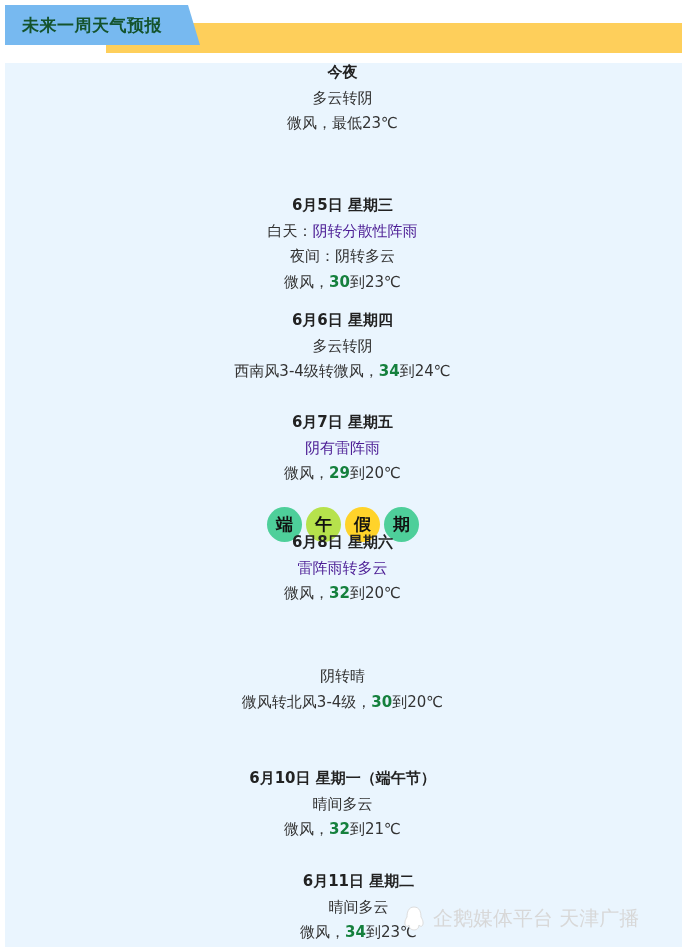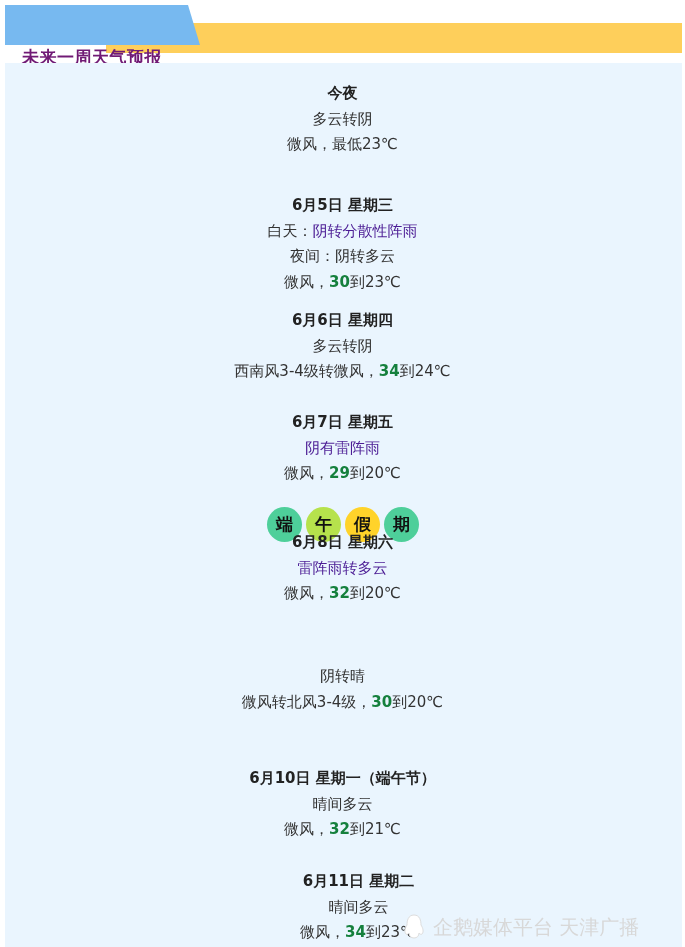--- a/index.html
+++ b/index.html
@@ -13,23 +13,22 @@
       position: absolute; left: 106px; top: 23px; width: 576px; height: 30px;
       background: #fecf5b;
     }
     .banner-blue {
       position: absolute; left: 5px; top: 5px; width: 195px; height: 40px;
       background: #77b9f0;
       clip-path: polygon(0 0, 183px 0, 195px 40px, 0 40px);
     }
     .banner-title {
       position: absolute; left: 22px; top: 13px;
-      font-size: 17px; font-weight: bold; color: #701a75; letter-spacing: 0.5px;
+      font-size: 17px; font-weight: bold; color: #14532d; letter-spacing: 0.5px;
       line-height: 24px;
-      margin-top: 32px;
     }
     .panel {
       position: absolute; left: 5px; top: 63px; width: 677px; height: 884px;
       background: #eaf5fe;
     }
     .day {
       position: absolute; left: 0; width: 685px; text-align: center;
     }
     .line {
       display: block; height: 25.5px; line-height: 25.5px; font-size: 15px; white-space: nowrap;
@@ -37,37 +36,37 @@
     .line.title { font-weight: bold; color: #222222; }
     .blue { color: #4c1d95; font-weight: normal; }
     .hi { color: #15803d; font-weight: bold; }
     .holiday {
       position: absolute; left: 0; top: 507px; width: 685px; height: 36px;
       display: flex; justify-content: center; gap: 4px;
     }
     .holiday-wrap { position: absolute; left: 267px; top: 507px; display: flex; gap: 4px; }
     .watermark {
       position: absolute; left: 403px; top: 905px; height: 36px;
-      display: flex; align-items: flex-end; gap: 8px;
+      display: flex; align-items: flex-start; gap: 8px;
       color: #d8d8d8; font-size: 20px; white-space: nowrap;
     }
     .penguin { width: 22px; height: 28px; position: relative; }
   </style>
 </head>
 <body>
 
 <div class="banner">
   <div class="banner-yellow"></div>
   <div class="banner-blue"></div>
   <div class="banner-title">未来一周天气预报</div>
 </div>
 
 <div class="panel"></div>
 
-<div class="day" style="top:81px;">
+<div class="day" style="top:60px;">
   <span class="line title">今夜</span>
   <span class="line">多云转阴</span>
   <span class="line">微风，最低23℃</span>
 </div>
 
 <div class="day" style="top:180px;margin-top:13px;">
   <span class="line title">6月5日 星期三</span>
   <span class="line"><span>白天：</span><span class="blue">阴转分散性阵雨</span></span>
   <span class="line">夜间：阴转多云</span>
   <span class="line"><span>微风，</span><span class="hi">30</span><span>到23℃</span></span>

